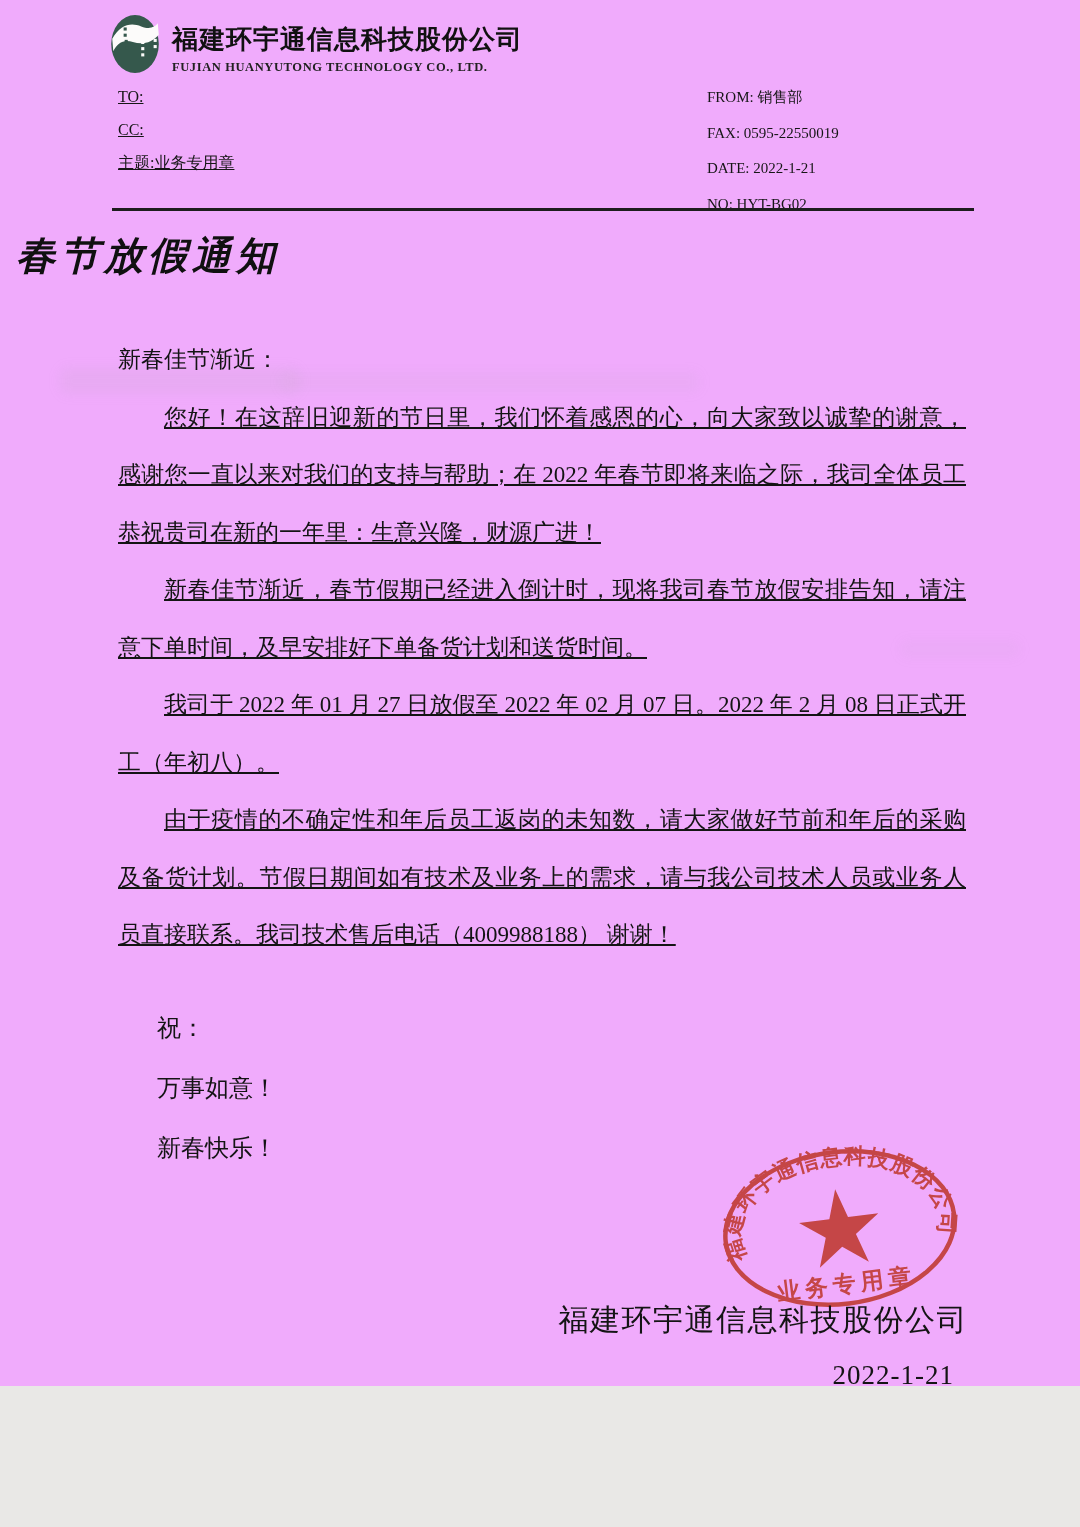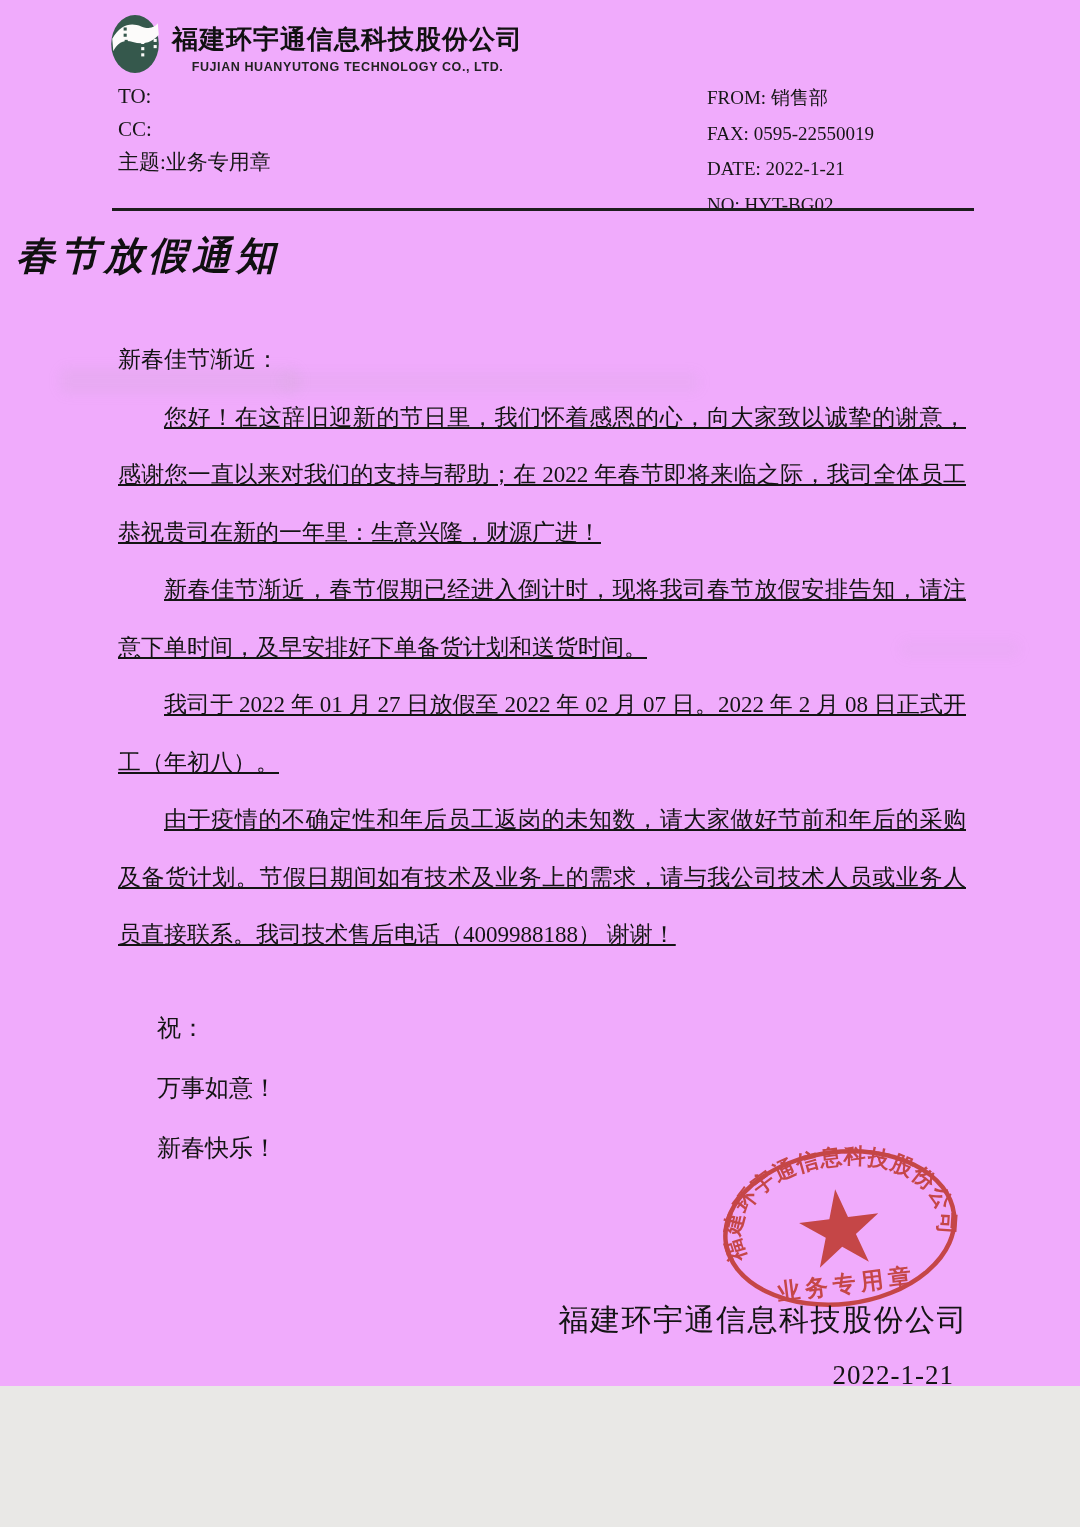--- a/index.html
+++ b/index.html
@@ -24,27 +24,26 @@
   
   .letterhead{position:absolute;left:110px;top:14px;display:flex;align-items:flex-start;}
   .logo{width:50px;height:60px;margin-right:12px;flex:0 0 auto;}
   .lh-text{padding-top:8px;}
   .lh-cn{
     font-size:26px;font-weight:bold;letter-spacing:1px;color:#111;
     font-family:"Liberation Serif","DejaVu Serif",serif;
   }
   .lh-en{
     font-size:12.5px;font-weight:bold;letter-spacing:0.6px;color:#222;margin-top:3px;
-    font-family:Liberation Sans, sans-serif;
-    text-align:center;
+    font-family:Liberation Serif, serif;
   }
 
   
-  .memo-left{position:absolute;left:118px;top:80px;font-size:21px;line-height:33px;color:#161616;}
-  .memo-right{position:absolute;left:707px;top:80px;font-size:19px;line-height:35.5px;color:#161616;}
+  .memo-left{position:absolute;left:118px;top:80px;font-size:16px;line-height:33px;color:#161616;text-decoration:underline;}
+  .memo-right{position:absolute;left:707px;top:80px;font-size:15px;line-height:35.5px;color:#161616;}
 
   .rule{position:absolute;left:112px;top:208px;width:862px;height:3px;background:#1d1d1d;}
 
   .title{
     position:absolute;left:0;top:213px;width:1080px;margin:16px;
     text-align:left;font-size:39px;font-weight:bold;letter-spacing:5px;color:#101010;font-style:italic;
   }
 
   
   .letter-body{

